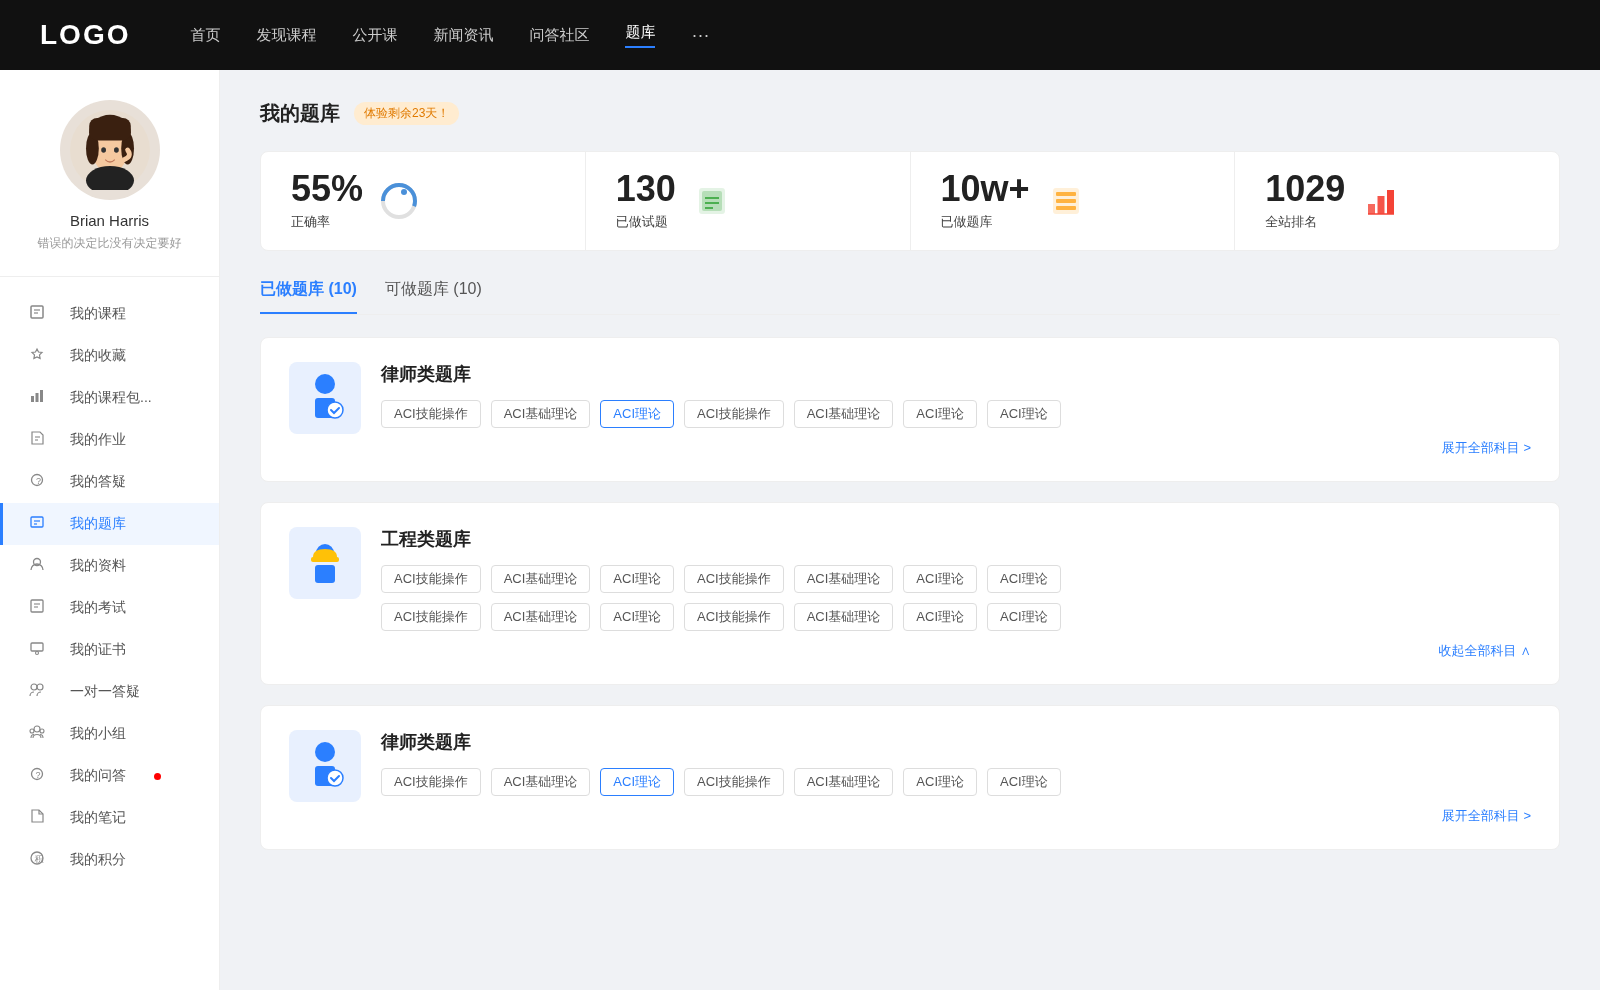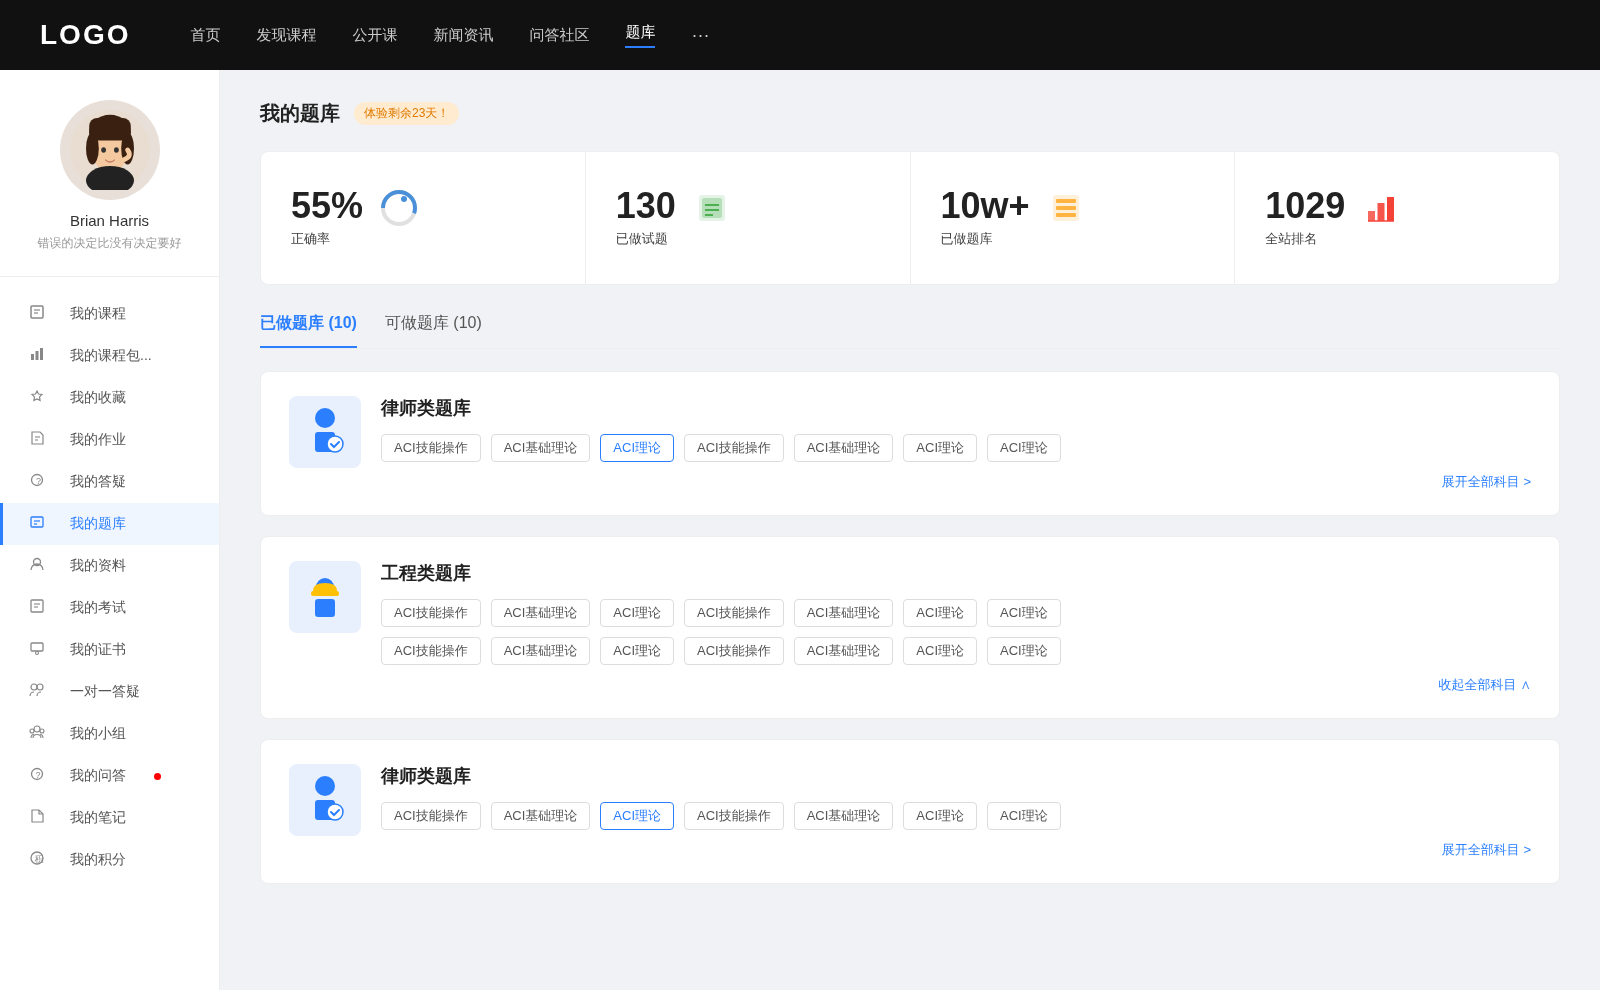--- a/index.html
+++ b/index.html
@@ -49,21 +49,21 @@
     
     .content { flex: 1; padding: 30px 40px; }
 
     
     .page-header { display: flex; align-items: center; gap: 14px; margin-bottom: 24px; }
     .page-title { font-size: 20px; font-weight: 600; color: #222; }
     .trial-badge { background: #ffecd0; color: #e07a00; font-size: 12px; padding: 3px 10px; border-radius: 12px; }
 
     
     .stats-row { display: flex; gap: 0; background: #fff; border-radius: 8px; margin-bottom: 28px; overflow: hidden; border: 1px solid #eee; }
-    .stat-item { flex: 1; padding: 36px 30px; border-right: 1px solid #eee; display: flex; gap: 16px; }
+    .stat-item { flex: 1; padding: 19px 30px; border-right: 1px solid #eee; display: flex; align-items: center; gap: 16px; }
     .stat-item:last-child { border-right: none; }
     .stat-text { }
     .stat-value { font-size: 36px; font-weight: 700; color: #222; line-height: 1; }
     .stat-label { font-size: 13px; color: #404040; margin-top: 6px; }
     .stat-icon { width: 40px; height: 40px; display: flex; align-items: center; justify-content: center; }
 
     
     .tabs { display: flex; gap: 28px; margin-bottom: 22px; border-bottom: 1px solid #eee; }
     .tab { font-size: 16px; color: #555; padding-bottom: 12px; cursor: pointer; }
     .tab.active { color: #2b7fff; border-bottom: 2px solid #2b7fff; font-weight: 600; }
@@ -138,34 +138,34 @@
               <rect x="2" y="2" width="12" height="12" rx="1" stroke="#888" stroke-width="1.5"></rect>
               <line x1="5" y1="6" x2="11" y2="6" stroke="#888" stroke-width="1.2"></line>
               <line x1="5" y1="9" x2="9" y2="9" stroke="#888" stroke-width="1.2"></line>
             </svg>
         </span>
         <span>我的课程</span>
       </div>
       <div class="menu-item">
         <span class="menu-icon">
           <svg width="16" height="16" viewBox="0 0 16 16" fill="none">
+              <path d="M8 3l1.5 3 3.5.5-2.5 2.4.6 3.5L8 11 4.9 12.4l.6-3.5L3 6.5 6.5 6z" stroke="#888" stroke-width="1.2" fill="none"></path>
+            </svg>
+        </span>
+        <span>我的收藏</span>
+      </div>
+      <div class="menu-item">
+        <span class="menu-icon">
+          <svg width="16" height="16" viewBox="0 0 16 16" fill="none">
               <rect x="2" y="8" width="3" height="6" fill="#888"></rect>
               <rect x="6.5" y="5" width="3" height="9" fill="#888"></rect>
               <rect x="11" y="2" width="3" height="12" fill="#888"></rect>
             </svg>
         </span>
         <span>我的课程包...</span>
-      </div>
-      <div class="menu-item">
-        <span class="menu-icon">
-          <svg width="16" height="16" viewBox="0 0 16 16" fill="none">
-              <path d="M8 3l1.5 3 3.5.5-2.5 2.4.6 3.5L8 11 4.9 12.4l.6-3.5L3 6.5 6.5 6z" stroke="#888" stroke-width="1.2" fill="none"></path>
-            </svg>
-        </span>
-        <span>我的收藏</span>
       </div>
       <div class="menu-item">
         <span class="menu-icon">
           <svg width="16" height="16" viewBox="0 0 16 16" fill="none">
               <path d="M3 2h8l3 3v9H3V2z" stroke="#888" stroke-width="1.2"></path>
               <line x1="6" y1="7" x2="11" y2="7" stroke="#888" stroke-width="1.1"></line>
               <line x1="6" y1="10" x2="9" y2="10" stroke="#888" stroke-width="1.1"></line>
             </svg>
         </span>
         <span>我的作业</span>

